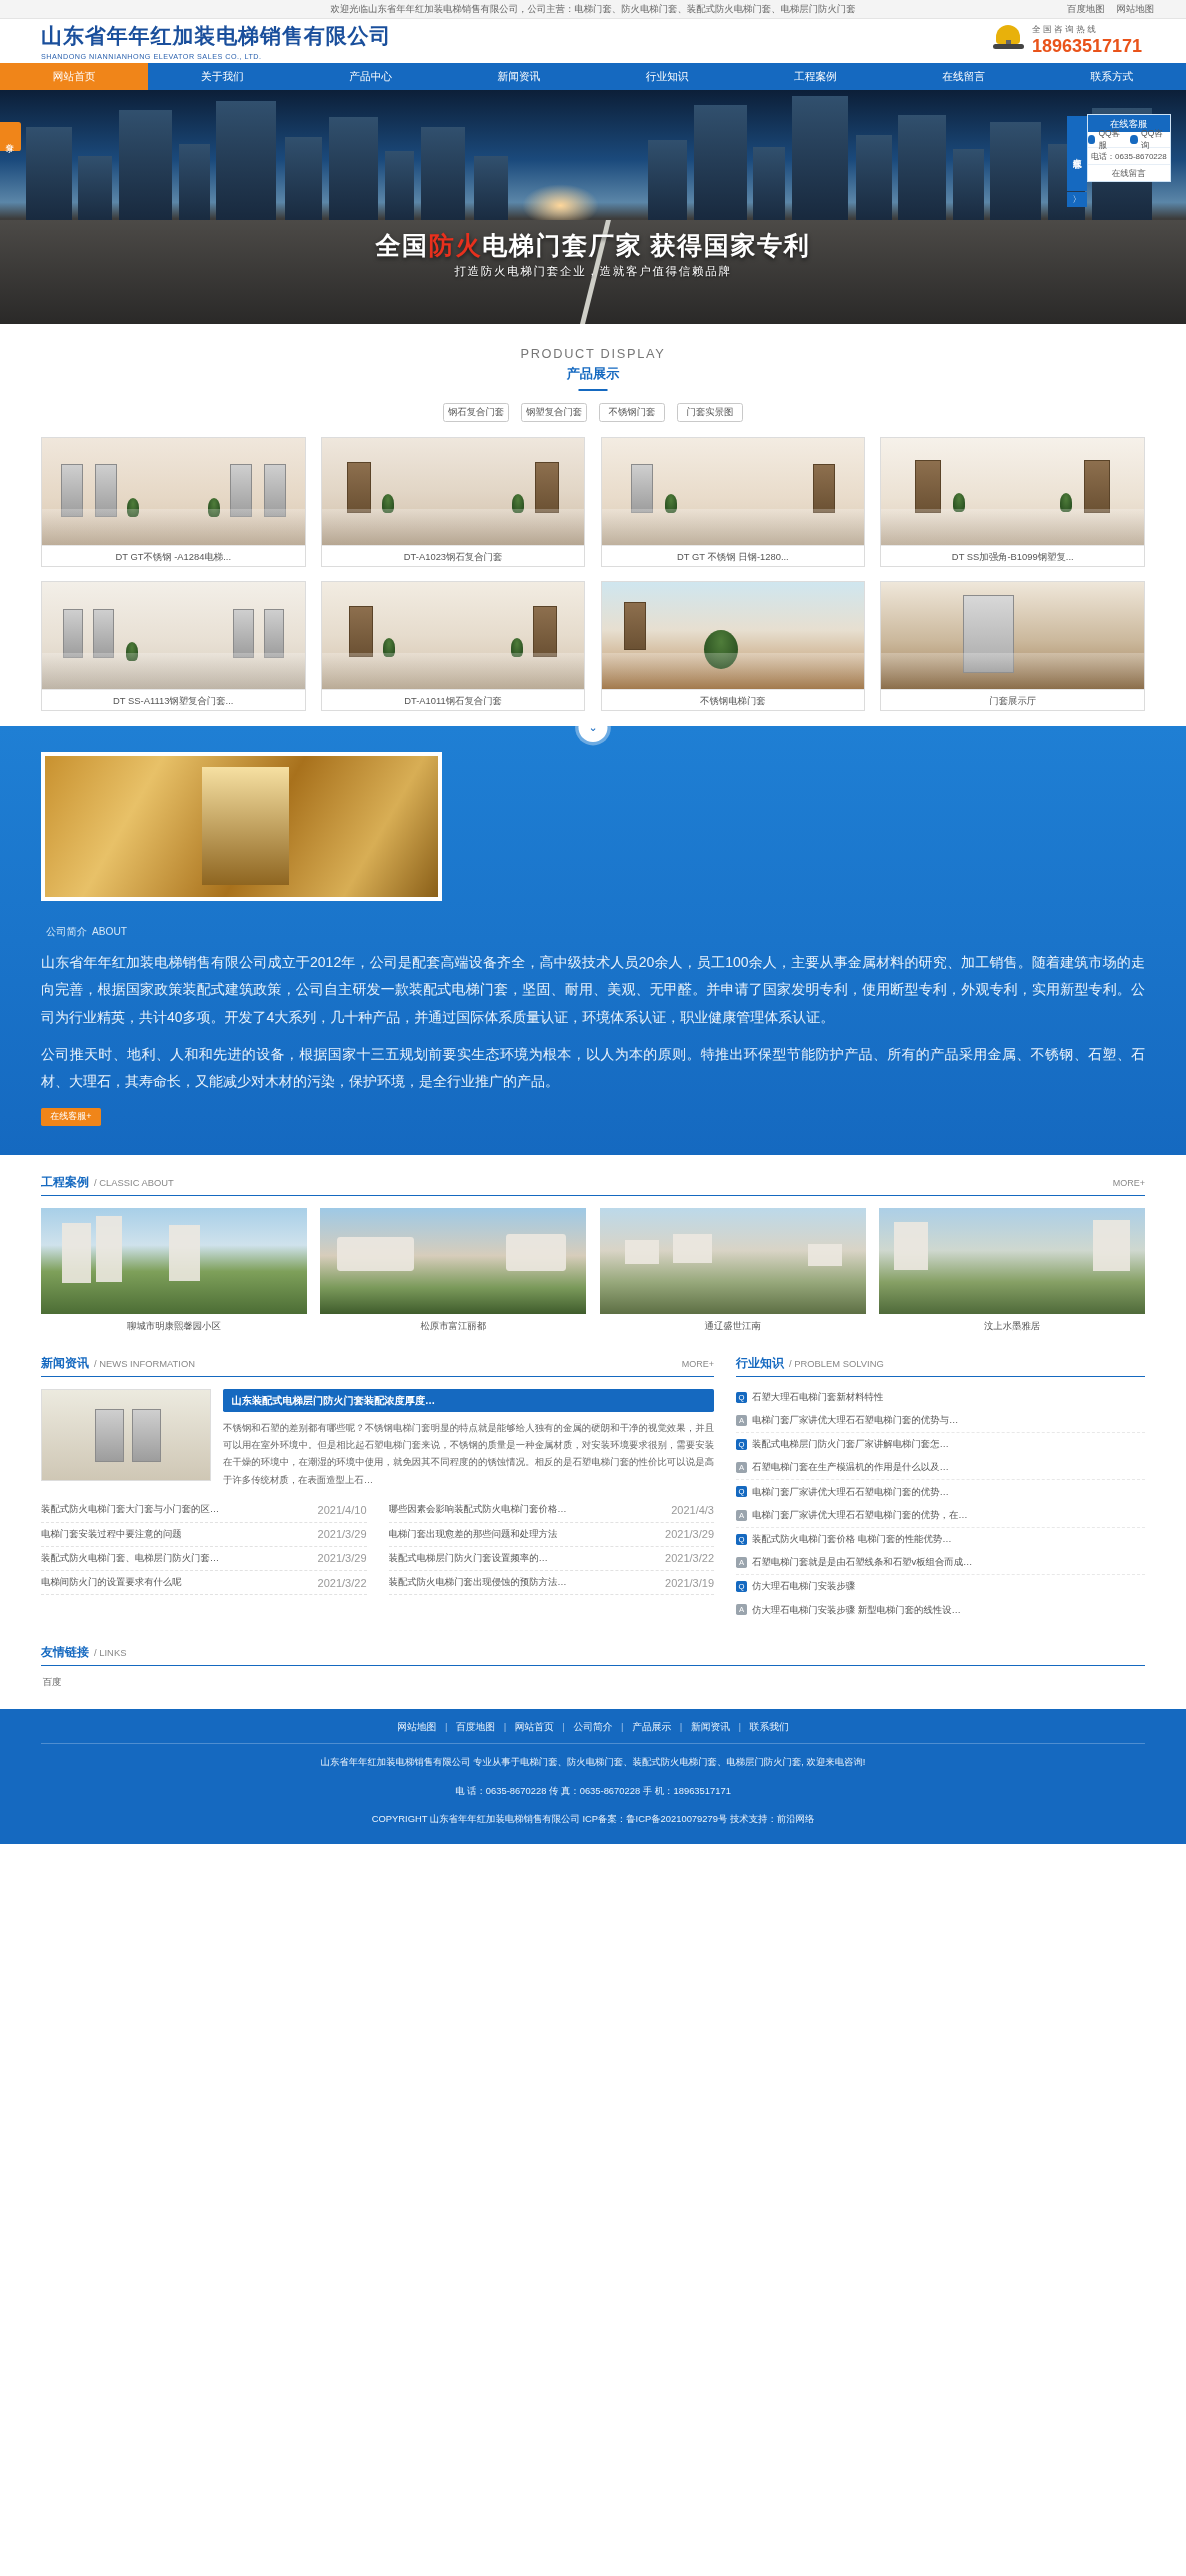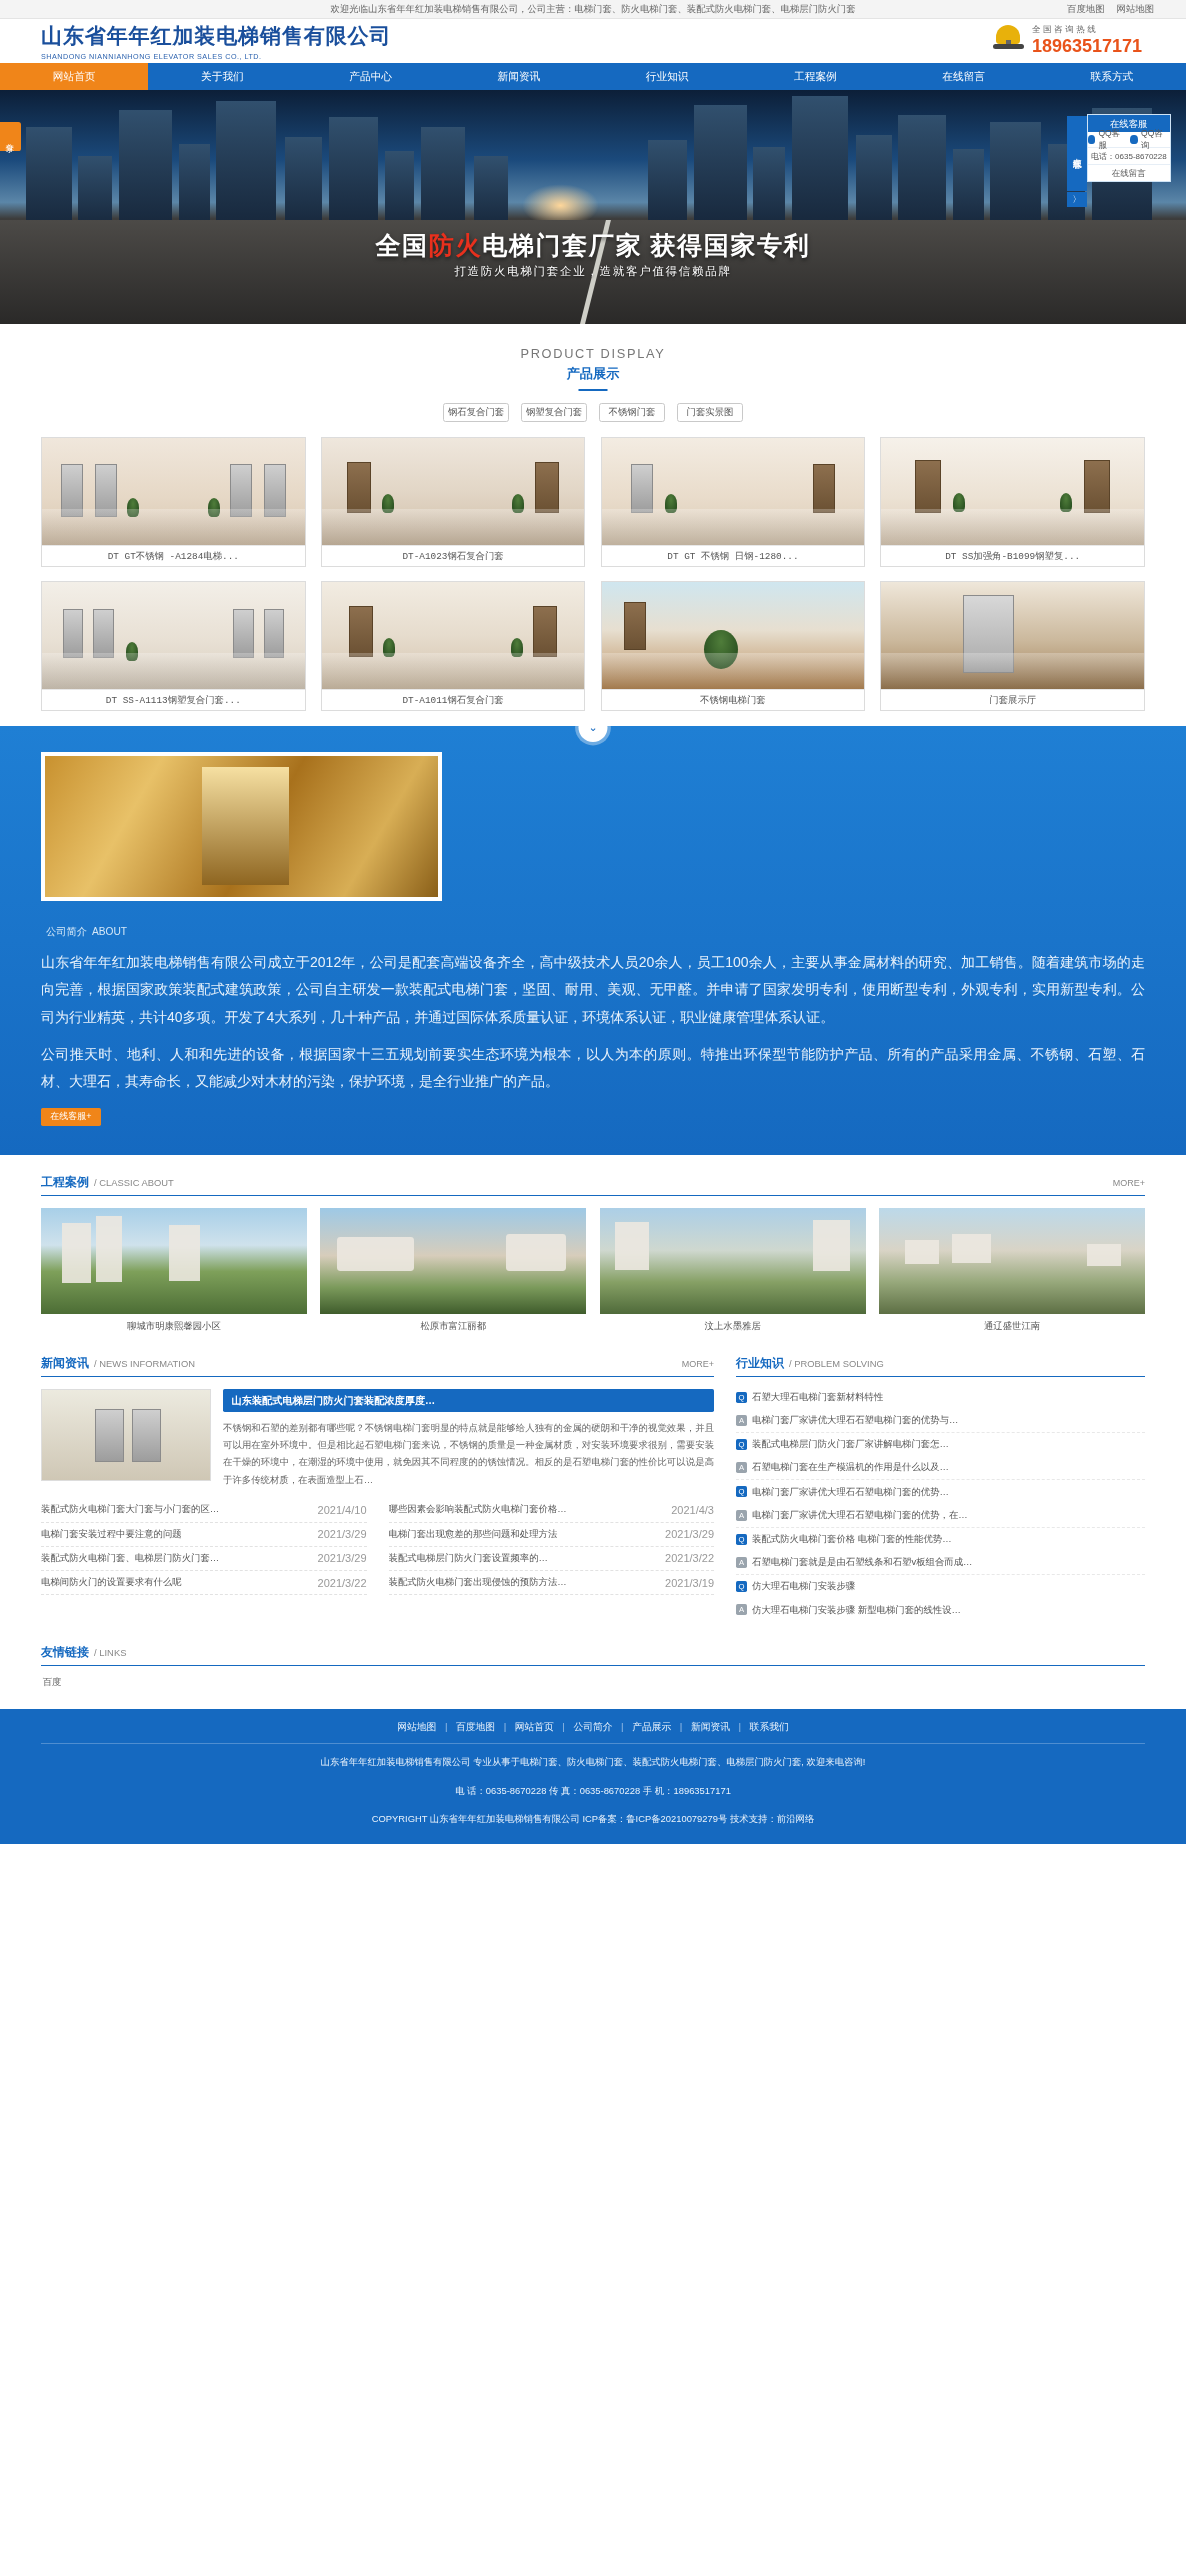--- a/index.html
+++ b/index.html
@@ -94,21 +94,21 @@
   .sec-cn { text-align:center; color:#1569c0; font-size:13.2px; font-weight:bold; margin-top:4.3px; position:relative; padding-bottom:7.7px;}
   .sec-cn:after { content:""; position:absolute; left:50%; bottom:0; transform:translateX(-50%); width:29px; height:1.7px; background:#1569c0;}
   .prod-tabs { display:flex; justify-content:center; gap:12px; margin-top:12px; }
   .prod-tabs .t {
     width:66px; height:19px; border:0.9px solid #c9c9c9; border-radius:2.6px; background:#fff;
     font-size:9.4px; color:#555; display:flex; align-items:center; justify-content:center; cursor:pointer;
   }
   .prod-grid { width:1104px; margin:15.3px auto 0; display:grid; grid-template-columns:repeat(4,1fr); gap:13.6px 15.3px; }
   .pcard { border:0.9px solid #dcdcdc; background:#fff; }
   .pcard .img { height:107px; position:relative; overflow:hidden; }
-  .pcard .cap { height:21px; line-height:21px; text-align:center; font-size:9.4px; color:#555; border-top:0.9px solid #e8e8e8; overflow:hidden; white-space:nowrap; padding:0 5.1px;font-family:Liberation Mono, monospace;}
+  .pcard .cap { height:21px; line-height:21px; text-align:center; font-size:9.4px; color:#555; border-top:0.9px solid #e8e8e8; overflow:hidden; white-space:nowrap; padding:0 5.1px;}
   
   .lobby { position:absolute; inset:0; }
   .lb1 { background:linear-gradient(to bottom,#f0e7dc 0%,#e6d8c6 55%,#d7c5ae 100%); }
   .lb2 { background:linear-gradient(to bottom,#efe7dd 0%,#e2d6c6 50%,#cfbda6 100%); }
   .lb3 { background:linear-gradient(to bottom,#f3ece2 0%,#e9dccb 55%,#d9c9b3 100%); }
   .lb4 { background:linear-gradient(to bottom,#f6f1ea 0%,#ece2d4 55%,#ddcdb8 100%); }
   .lb5 { background:linear-gradient(to bottom,#f3efe8 0%,#e8e0d4 55%,#d8cdbd 100%); }
   .lb6 { background:linear-gradient(to bottom,#f2ece2 0%,#e6dccd 50%,#d3c2ab 100%); }
   .lb7 { background:linear-gradient(to bottom,#cfe6ef 0%,#e7dfd0 45%,#b98b58 100%); }
   .lb8 { background:linear-gradient(to bottom,#efe7da 0%,#cbb89c 55%,#9e7d55 100%); }
@@ -420,33 +420,33 @@
         <div class="cap">聊城市明康熙馨园小区</div>
       </div>
       <div class="ccard">
         <div class="img c2">
           <div class="blk" style="left:17px;top:29px;width:77px;height:34px;border-radius:3.4px;"></div>
           <div class="blk" style="right:20.5px;top:25.6px;width:60px;height:37px;border-radius:3.4px;"></div>
         </div>
         <div class="cap">松原市富江丽都</div>
       </div>
       <div class="ccard">
-        <div class="img c4">
-          <div class="blk" style="left:15.3px;top:13.6px;width:34px;height:48px;"></div>
-          <div class="blk" style="right:15.3px;top:12px;width:37px;height:51px;"></div>
-        </div>
-        <div class="cap">汶上水墨雅居</div>
-      </div>
-      <div class="ccard">
         <div class="img c3">
           <div class="blk" style="left:25.6px;top:32px;width:34px;height:24px;"></div>
           <div class="blk" style="left:73px;top:25.6px;width:39px;height:29px;"></div>
           <div class="blk" style="right:24px;top:36px;width:34px;height:22px;"></div>
         </div>
         <div class="cap">通辽盛世江南</div>
+      </div>
+      <div class="ccard">
+        <div class="img c4">
+          <div class="blk" style="left:15.3px;top:13.6px;width:34px;height:48px;"></div>
+          <div class="blk" style="right:15.3px;top:12px;width:37px;height:51px;"></div>
+        </div>
+        <div class="cap">汶上水墨雅居</div>
       </div>
     </div>
   </div>
 
   <div class="lower">
 
     <div class="news">
       <div class="bar">
         <div class="cn">新闻资讯</div>
         <div class="en">/ NEWS INFORMATION</div>

